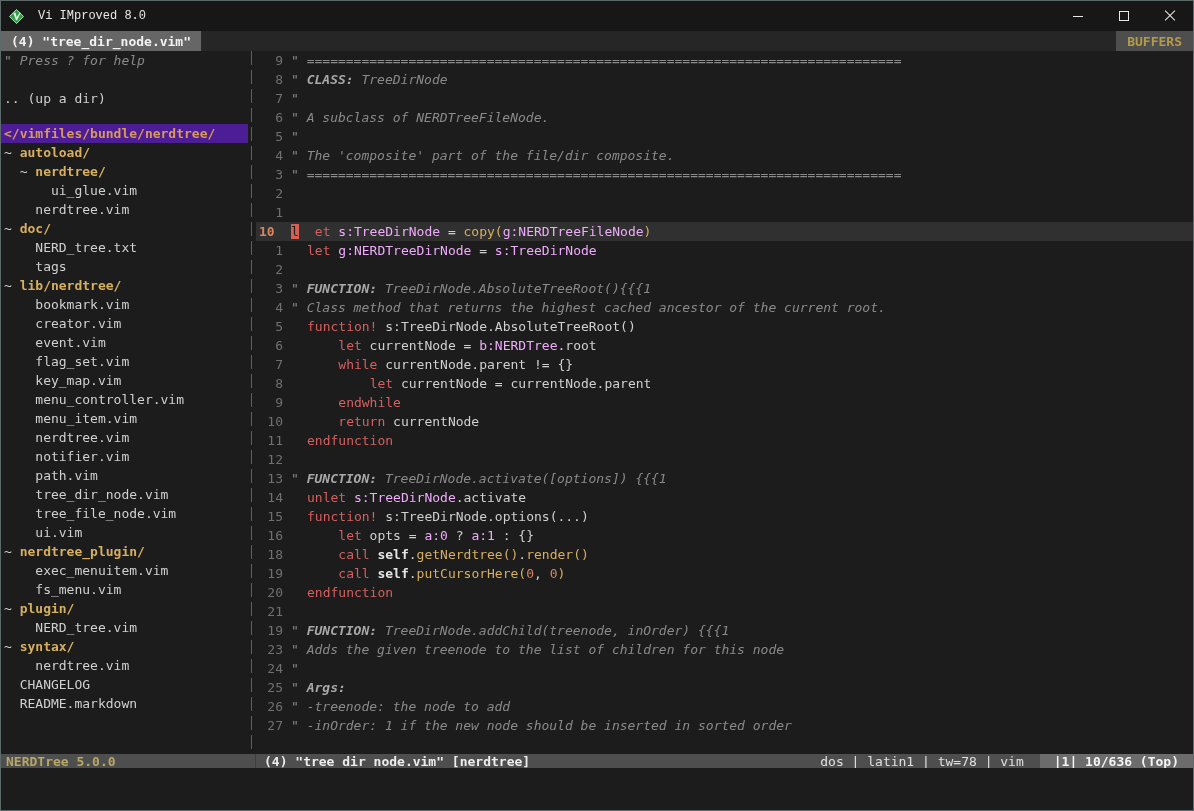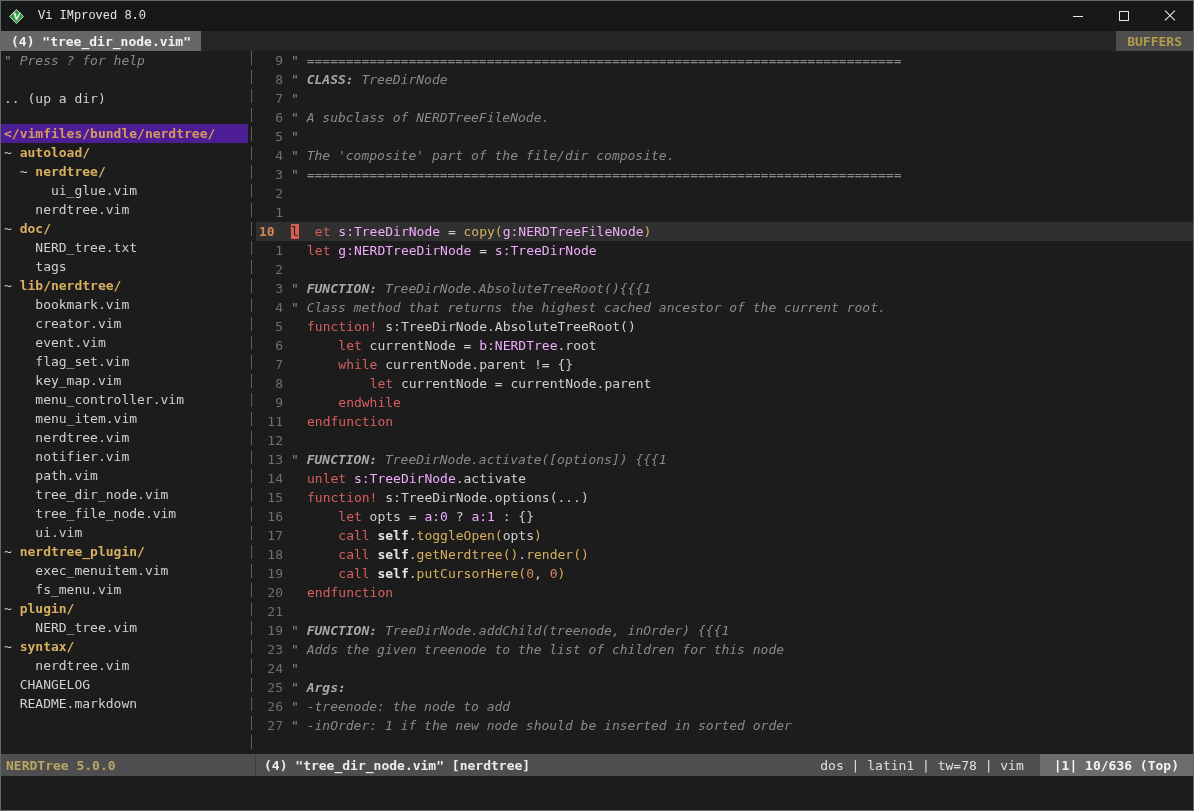--- a/index.html
+++ b/index.html
@@ -58,21 +58,21 @@
   .n   { color:#d0d0d0; }
   .num { color:#d7875f; }
   .b   { color:#e4e4e4; font-weight:bold; }
   .cur { background:#d75f4f; color:#1c1c1c; }
   
   .tn    { color:#d0d0d0; }
   .tc    { color:#8a8a8a; font-style:italic; }
   .tdir  { color:#d7af5f; font-weight:bold; }
   .troot { color:#d7995f; font-weight:bold; }
   
-  .statusline { height:22px; flex:none; background:#4e4e4e; display:flex; align-items:stretch; font-size:13px; }
+  .statusline { height:14px; flex:none; background:#4e4e4e; display:flex; align-items:stretch; font-size:13px; }
   .st-left {
     width:255px; flex:none; color:#b8a765; font-weight:bold;
     display:flex; align-items:center; padding-left:5px;
     border-right:1px solid #3e3e3e; white-space:pre;
   }
   .st-main { flex:1; display:flex; align-items:stretch; white-space:pre; }
   .st-file { color:#ededed; font-weight:bold; display:flex; align-items:center; padding-left:8px; }
   .st-spacer { flex:1; }
   .st-fmt { color:#e0e0e0; display:flex; align-items:center; padding-right:16px; }
   .st-pos { background:#6c6c6c; color:#f4f4f4; font-weight:bold; display:flex; align-items:center; padding:0 14px; }
@@ -162,27 +162,27 @@
         <div class="row cursorline"><span class="lnum lnum-cur">10</span><span class="cur">l</span><span class="k">et</span><span class="n"> </span><span class="i">s:TreeDirNode</span><span class="n"> = </span><span class="f">copy(</span><span class="i">g:NERDTreeFileNode</span><span class="f">)</span></div>
         <div class="row"><span class="lnum">1</span><span class="k">let</span><span class="n"> </span><span class="i">g:NERDTreeDirNode</span><span class="n"> = </span><span class="i">s:TreeDirNode</span></div>
         <div class="row"><span class="lnum">2</span></div>
         <div class="row"><span class="lnum">3</span><span class="c">" </span><span class="cb">FUNCTION:</span><span class="c"> TreeDirNode.AbsoluteTreeRoot(){{{1</span></div>
         <div class="row"><span class="lnum">4</span><span class="c">" Class method that returns the highest cached ancestor of the current root.</span></div>
         <div class="row"><span class="lnum">5</span><span class="k">function!</span><span class="n"> s:TreeDirNode.AbsoluteTreeRoot()</span></div>
         <div class="row"><span class="lnum">6</span><span class="n">    </span><span class="k">let</span><span class="n"> currentNode = </span><span class="i">b:NERDTree</span><span class="n">.root</span></div>
         <div class="row"><span class="lnum">7</span><span class="n">    </span><span class="k">while</span><span class="n"> currentNode.parent != {}</span></div>
         <div class="row"><span class="lnum">8</span><span class="n">        </span><span class="k">let</span><span class="n"> currentNode = currentNode.parent</span></div>
         <div class="row"><span class="lnum">9</span><span class="n">    </span><span class="k">endwhile</span></div>
+        <div class="row"><span class="lnum">10</span><span class="n">    </span><span class="k">return</span><span class="n"> currentNode</span></div>
         <div class="row"><span class="lnum">11</span><span class="k">endfunction</span></div>
         <div class="row"><span class="lnum">12</span></div>
         <div class="row"><span class="lnum">13</span><span class="c">" </span><span class="cb">FUNCTION:</span><span class="c"> TreeDirNode.activate([options]) {{{1</span></div>
         <div class="row"><span class="lnum">14</span><span class="k">unlet</span><span class="n"> </span><span class="i">s:TreeDirNode</span><span class="n">.activate</span></div>
         <div class="row"><span class="lnum">15</span><span class="k">function!</span><span class="n"> s:TreeDirNode.options(...)</span></div>
         <div class="row"><span class="lnum">16</span><span class="n">    </span><span class="k">let</span><span class="n"> opts = </span><span class="i">a:0</span><span class="n"> ? </span><span class="i">a:1</span><span class="n"> : {}</span></div>
-        <div class="row"><span class="lnum">17</span><span class="n">    </span><span class="k">call</span><span class="n"> </span><span class="b">self</span><span class="n">.</span><span class="f">toggleOpen(</span><span class="n">opts</span><span class="f">)</span></div>
         <div class="row"><span class="lnum">18</span><span class="n">    </span><span class="k">call</span><span class="n"> </span><span class="b">self</span><span class="n">.</span><span class="f">getNerdtree()</span><span class="n">.</span><span class="f">render()</span></div>
         <div class="row"><span class="lnum">19</span><span class="n">    </span><span class="k">call</span><span class="n"> </span><span class="b">self</span><span class="n">.</span><span class="f">putCursorHere(</span><span class="num">0</span><span class="n">, </span><span class="num">0</span><span class="f">)</span></div>
         <div class="row"><span class="lnum">20</span><span class="k">endfunction</span></div>
         <div class="row"><span class="lnum">21</span></div>
         <div class="row"><span class="lnum">19</span><span class="c">" </span><span class="cb">FUNCTION:</span><span class="c"> TreeDirNode.addChild(treenode, inOrder) {{{1</span></div>
         <div class="row"><span class="lnum">23</span><span class="c">" Adds the given treenode to the list of children for this node</span></div>
         <div class="row"><span class="lnum">24</span><span class="c">"</span></div>
         <div class="row"><span class="lnum">25</span><span class="c">" </span><span class="cb">Args:</span></div>
         <div class="row"><span class="lnum">26</span><span class="c">" -treenode: the node to add</span></div>
         <div class="row"><span class="lnum">27</span><span class="c">" -inOrder: 1 if the new node should be inserted in sorted order</span></div>

